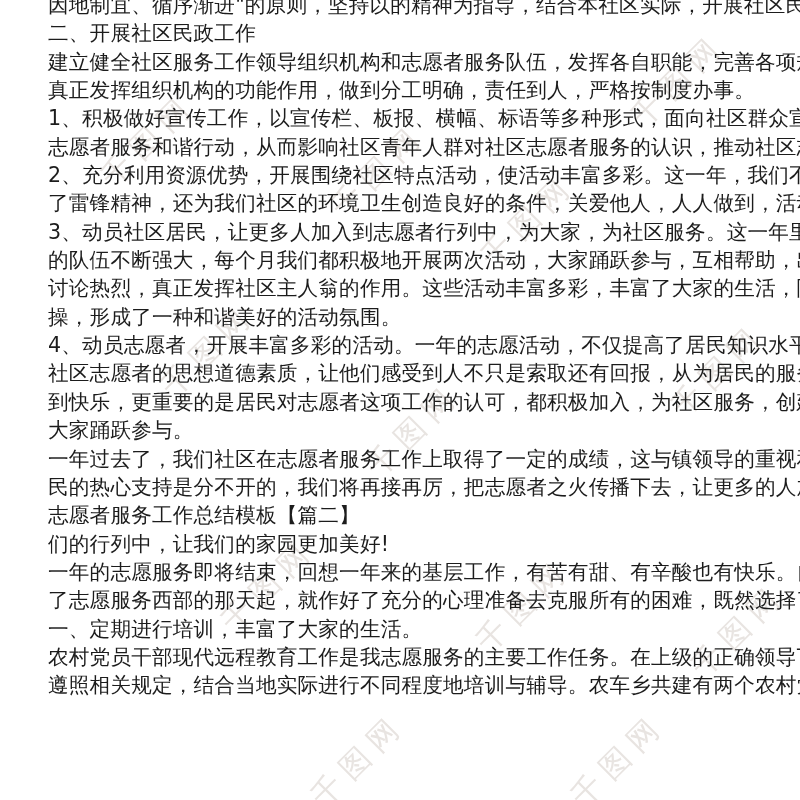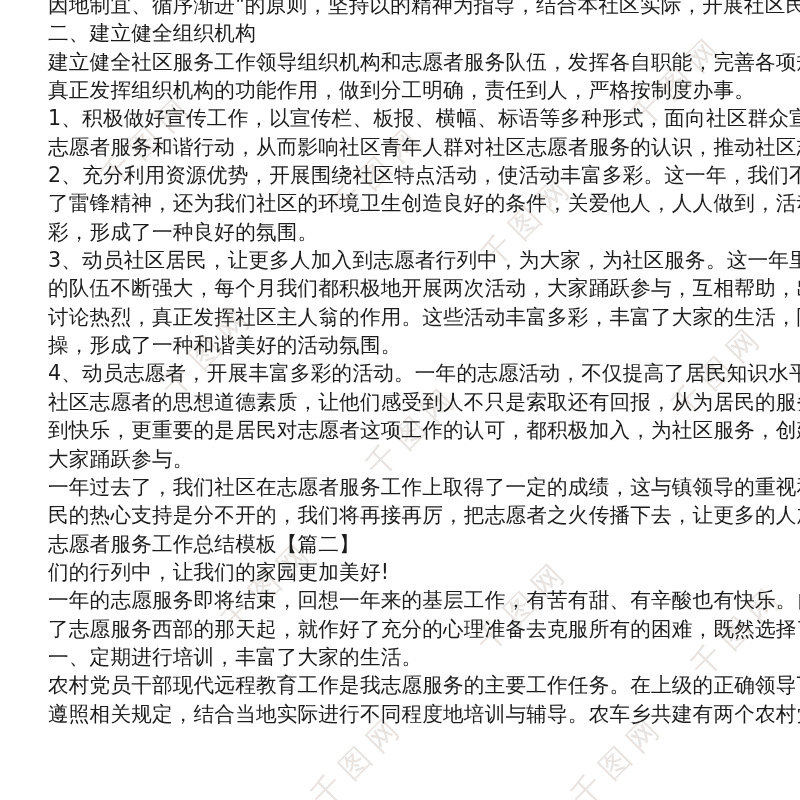--- a/index.html
+++ b/index.html
@@ -64,28 +64,27 @@
       <div class="watermark" style="left: 660px; top: 350px; color: rgb(232, 228, 225);">千图网</div>
       <div class="watermark" style="left: 210px; top: 565px; color: rgb(232, 228, 225);">千图网</div>
       <div class="watermark" style="left: 465px; top: 585px; color: rgb(232, 228, 225);">千图网</div>
       <div class="watermark" style="left: 680px; top: 610px; color: rgb(232, 228, 225);">千图网</div>
       <div class="watermark" style="left: 90px; top: 120px; color: rgb(232, 228, 225);">千图网</div>
       <div class="watermark" style="left: 560px; top: 740px; color: rgb(232, 228, 225);">千图网</div>
       <div class="watermark" style="left: 300px; top: 740px; color: rgb(232, 228, 225);">千图网</div>
     </div>
   <div class="text-layer">
       <div class="text-line">因地制宜、循序渐进"的原则，坚持以的精神为指导，结合本社区实际，开展社区民政工作。</div>
-      <div class="text-line">二、建立健全组织机构</div>
+      <div class="text-line">二、开展社区民政工作</div>
       <div class="text-line">建立健全社区服务工作领导组织机构和志愿者服务队伍，发挥各自职能，完善各项规章制度，</div>
       <div class="text-line">真正发挥组织机构的功能作用，做到分工明确，责任到人，严格按制度办事。</div>
       <div class="text-line">1、积极做好宣传工作，以宣传栏、板报、横幅、标语等多种形式，面向社区群众宣传社区</div>
       <div class="text-line">志愿者服务和谐行动，从而影响社区青年人群对社区志愿者服务的认识，推动社区志愿者服</div>
       <div class="text-line">2、充分利用资源优势，开展围绕社区特点活动，使活动丰富多彩。这一年，我们不仅发扬</div>
       <div class="text-line">了雷锋精神，还为我们社区的环境卫生创造良好的条件，关爱他人，人人做到，活动丰富多</div>
-      <div class="text-line">彩，形成了一种良好的氛围。</div>
       <div class="text-line">3、动员社区居民，让更多人加入到志愿者行列中，为大家，为社区服务。这一年里，我们</div>
       <div class="text-line">的队伍不断强大，每个月我们都积极地开展两次活动，大家踊跃参与，互相帮助，出谋划策，</div>
       <div class="text-line">讨论热烈，真正发挥社区主人翁的作用。这些活动丰富多彩，丰富了大家的生活，陶冶了情</div>
       <div class="text-line">操，形成了一种和谐美好的活动氛围。</div>
       <div class="text-line">4、动员志愿者，开展丰富多彩的活动。一年的志愿活动，不仅提高了居民知识水平，加强</div>
       <div class="text-line">社区志愿者的思想道德素质，让他们感受到人不只是索取还有回报，从为居民的服务中感受</div>
       <div class="text-line">到快乐，更重要的是居民对志愿者这项工作的认可，都积极加入，为社区服务，创建和谐美</div>
       <div class="text-line">大家踊跃参与。</div>
       <div class="text-line">一年过去了，我们社区在志愿者服务工作上取得了一定的成绩，这与镇领导的重视和社区居</div>
       <div class="text-line">民的热心支持是分不开的，我们将再接再厉，把志愿者之火传播下去，让更多的人加入到我</div>

